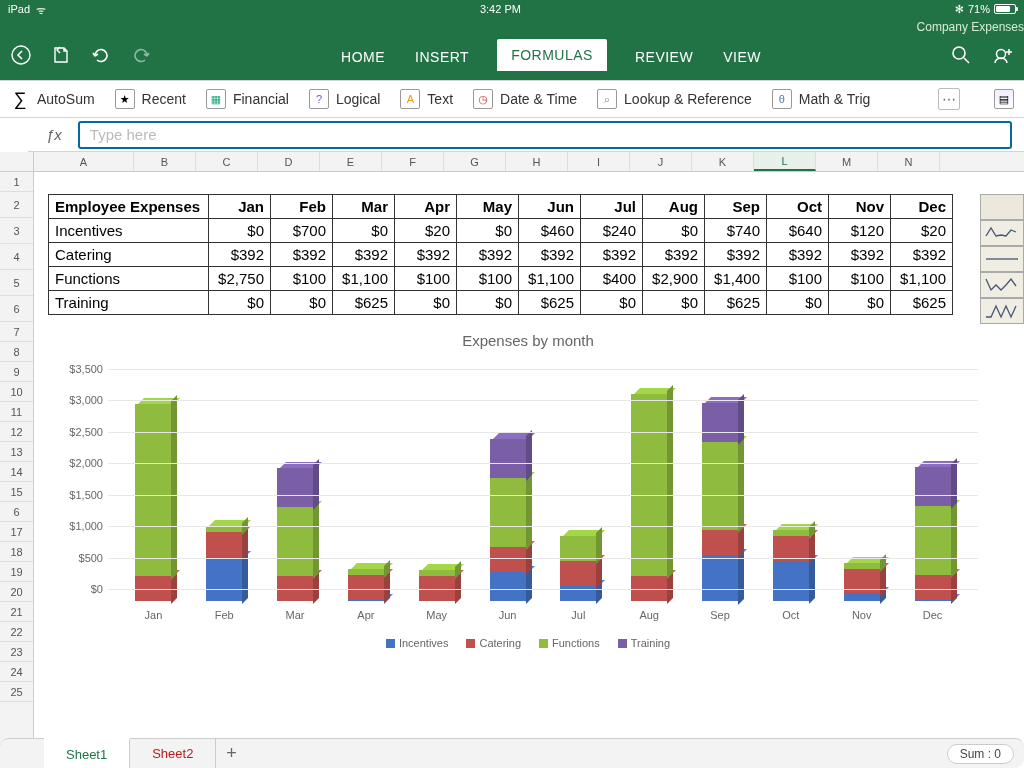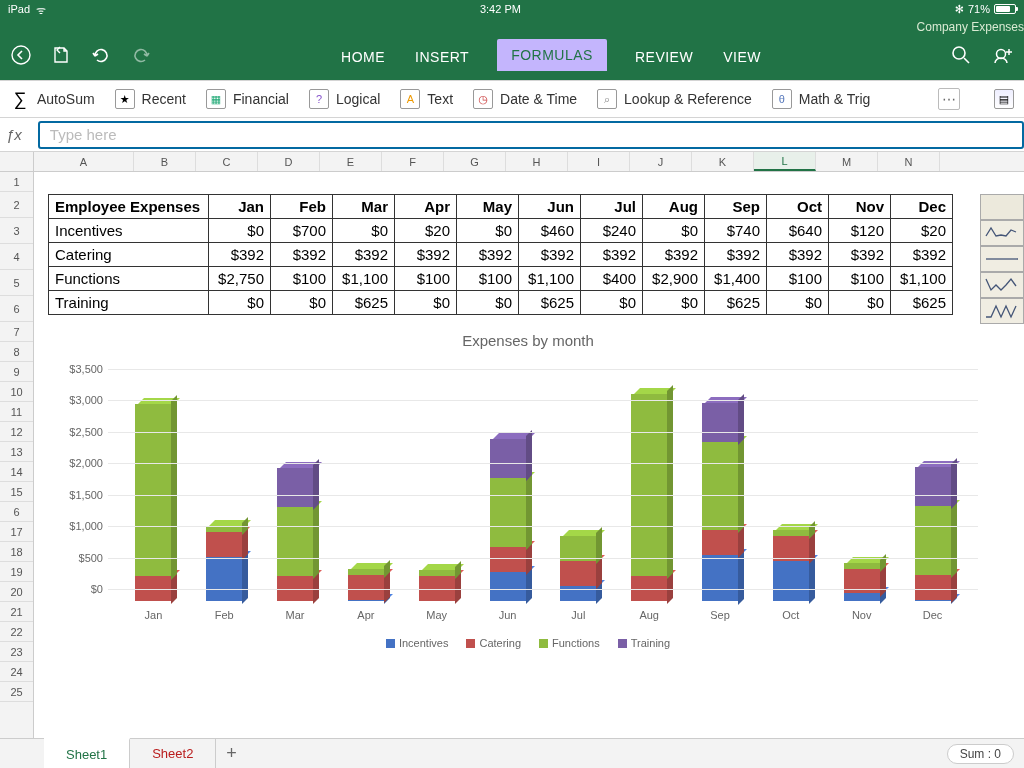--- a/index.html
+++ b/index.html
@@ -15,35 +15,35 @@
 .battery-fill { position: absolute; left: 1px; top: 1px; bottom: 1px; background: #fff; border-radius: 1px; }
 .wifi-icon, .bt-icon { font-size: 11px; }
 
 
 .header { background: #217346; color: #fff; }
 .doc-title { text-align: right; font-size: 12px; padding-top: 2px; padding-bottom: 2px; color: #d9ead3; }
 .nav-row { display: flex; align-items: center; padding: 0 10px 6px 10px; height: 44px; }
 .nav-left { display: flex; gap: 18px; align-items: center; flex: 0 0 auto; }
 .nav-tabs { flex: 1; display: flex; justify-content: center; gap: 26px; align-items: flex-end; }
 .nav-tab { color: #fff; font-size: 14px; letter-spacing: 0.5px; cursor: pointer; padding: 6px 2px; }
-.nav-tab.active { background: #c4b5fd; color: #217346; padding: 8px 14px 8px 14px; border-radius: 2px 2px 0 0; font-weight: 500; }
+.nav-tab.active { background: #ffffff; color: #217346; padding: 8px 14px 8px 14px; border-radius: 2px 2px 0 0; font-weight: 500; }
 .nav-right { display: flex; gap: 20px; align-items: center; flex: 0 0 auto; }
 .icon-btn { width: 22px; height: 22px; display: inline-flex; align-items: center; justify-content: center; color: #fff; cursor: pointer; }
 
 
 .ribbon { height: 38px; background: #fff; border-top: 1px solid #d4d4d4; border-bottom: 1px solid #d4d4d4; display: flex; align-items: center; padding: 0 10px; gap: 20px; }
 .rib-group { display: flex; gap: 7px; align-items: center; cursor: pointer; }
 .rib-icon { width: 20px; height: 20px; border: 1px solid #999; border-radius: 2px; display: inline-flex; align-items: center; justify-content: center; font-size: 11px; background: #fff; }
 .rib-icon.sigma { border: none; font-size: 18px; font-weight: 300; }
 .rib-label { font-size: 14px; color: #333; }
 .rib-spacer { flex: 1; }
 .rib-more { width: 22px; height: 22px; border: 1px solid #bbb; border-radius: 2px; display:flex; align-items:center; justify-content:center; font-size:14px; color:#666; cursor:pointer; }
 
 
-.formula-bar { height: 34px; display: flex; align-items: center; padding: 4px 0; gap: 10px; border-bottom: 1px solid #d4d4d4; }
+.formula-bar { height: 34px; display: flex; align-items: center; padding: 4px 12px; gap: 10px; border-bottom: 1px solid #d4d4d4; margin-left: 28px; }
 .fx { font-style: italic; font-size: 15px; color: #666; padding: 0 6px; }
 .formula-input { flex: 1; border: 2px solid #0369a1; border-radius: 3px; height: 28px; padding: 0 10px; font-size: 15px; color: #999; }
 .formula-input::placeholder { color: #bbb; }
 
 
 .colhdr { display: flex; height: 20px; background: #f3f3f3; border-bottom: 1px solid #ccc; font-size: 11px; color: #555; }
 .rhw { width: 34px; border-right: 1px solid #ccc; background: #f3f3f3; }
 .ch { border-right: 1px solid #ddd; display: flex; align-items: center; justify-content: center; position: relative; }
 .ch.sel { border-bottom: 2px solid #217346; color: #217346; background:#e8f0ea; }
 
@@ -82,21 +82,21 @@
 .s-inc { background:#4472c4; }
 .s-cat { background:#c0504d; }
 .s-fun { background:#8fbb3f; }
 .s-tra { background:#7a5fa6; }
 .xlabel { position:absolute; bottom:-20px; left:50%; transform:translateX(-50%); font-size:11px; color:#666; }
 .legend { display:flex; justify-content:center; gap:18px; margin-top: 18px; font-size:11px; color:#666; }
 .legend-item { display:flex; gap:4px; align-items:center; }
 .swatch { width:9px; height:9px; }
 
 
-.footer { position: absolute; bottom: 0; left:0; right:0; height: 30px; background:#f3f3f3; border-top:1px solid #ccc; display:flex; align-items:center; }
+.footer { position: absolute; bottom: 0; left:0; right:0; height: 30px; background:#f3f3f3; border-top:1px solid #ccc; display:flex; align-items:center;border-radius:9px; }
 .sheet-tab { height: 30px; padding: 0 22px; display:flex; align-items:center; font-size:13px; color:#b91c1c; border-right:1px solid #ccc; cursor:pointer; }
 .sheet-tab.active { background:#fff; color:#217346; border-top:2px solid #fff; margin-top:-1px; }
 .sheet-add { width:30px; display:flex; align-items:center; justify-content:center; font-size:18px; color:#666; cursor:pointer; }
 .sum-pill { margin-left:auto; margin-right:10px; background:#fff; border:1px solid #ccc; border-radius:12px; padding:2px 12px; font-size:12px; color:#444; }
 
 
 .rn.big { height: 26px; }
 </style>
 </head>
 <body>

